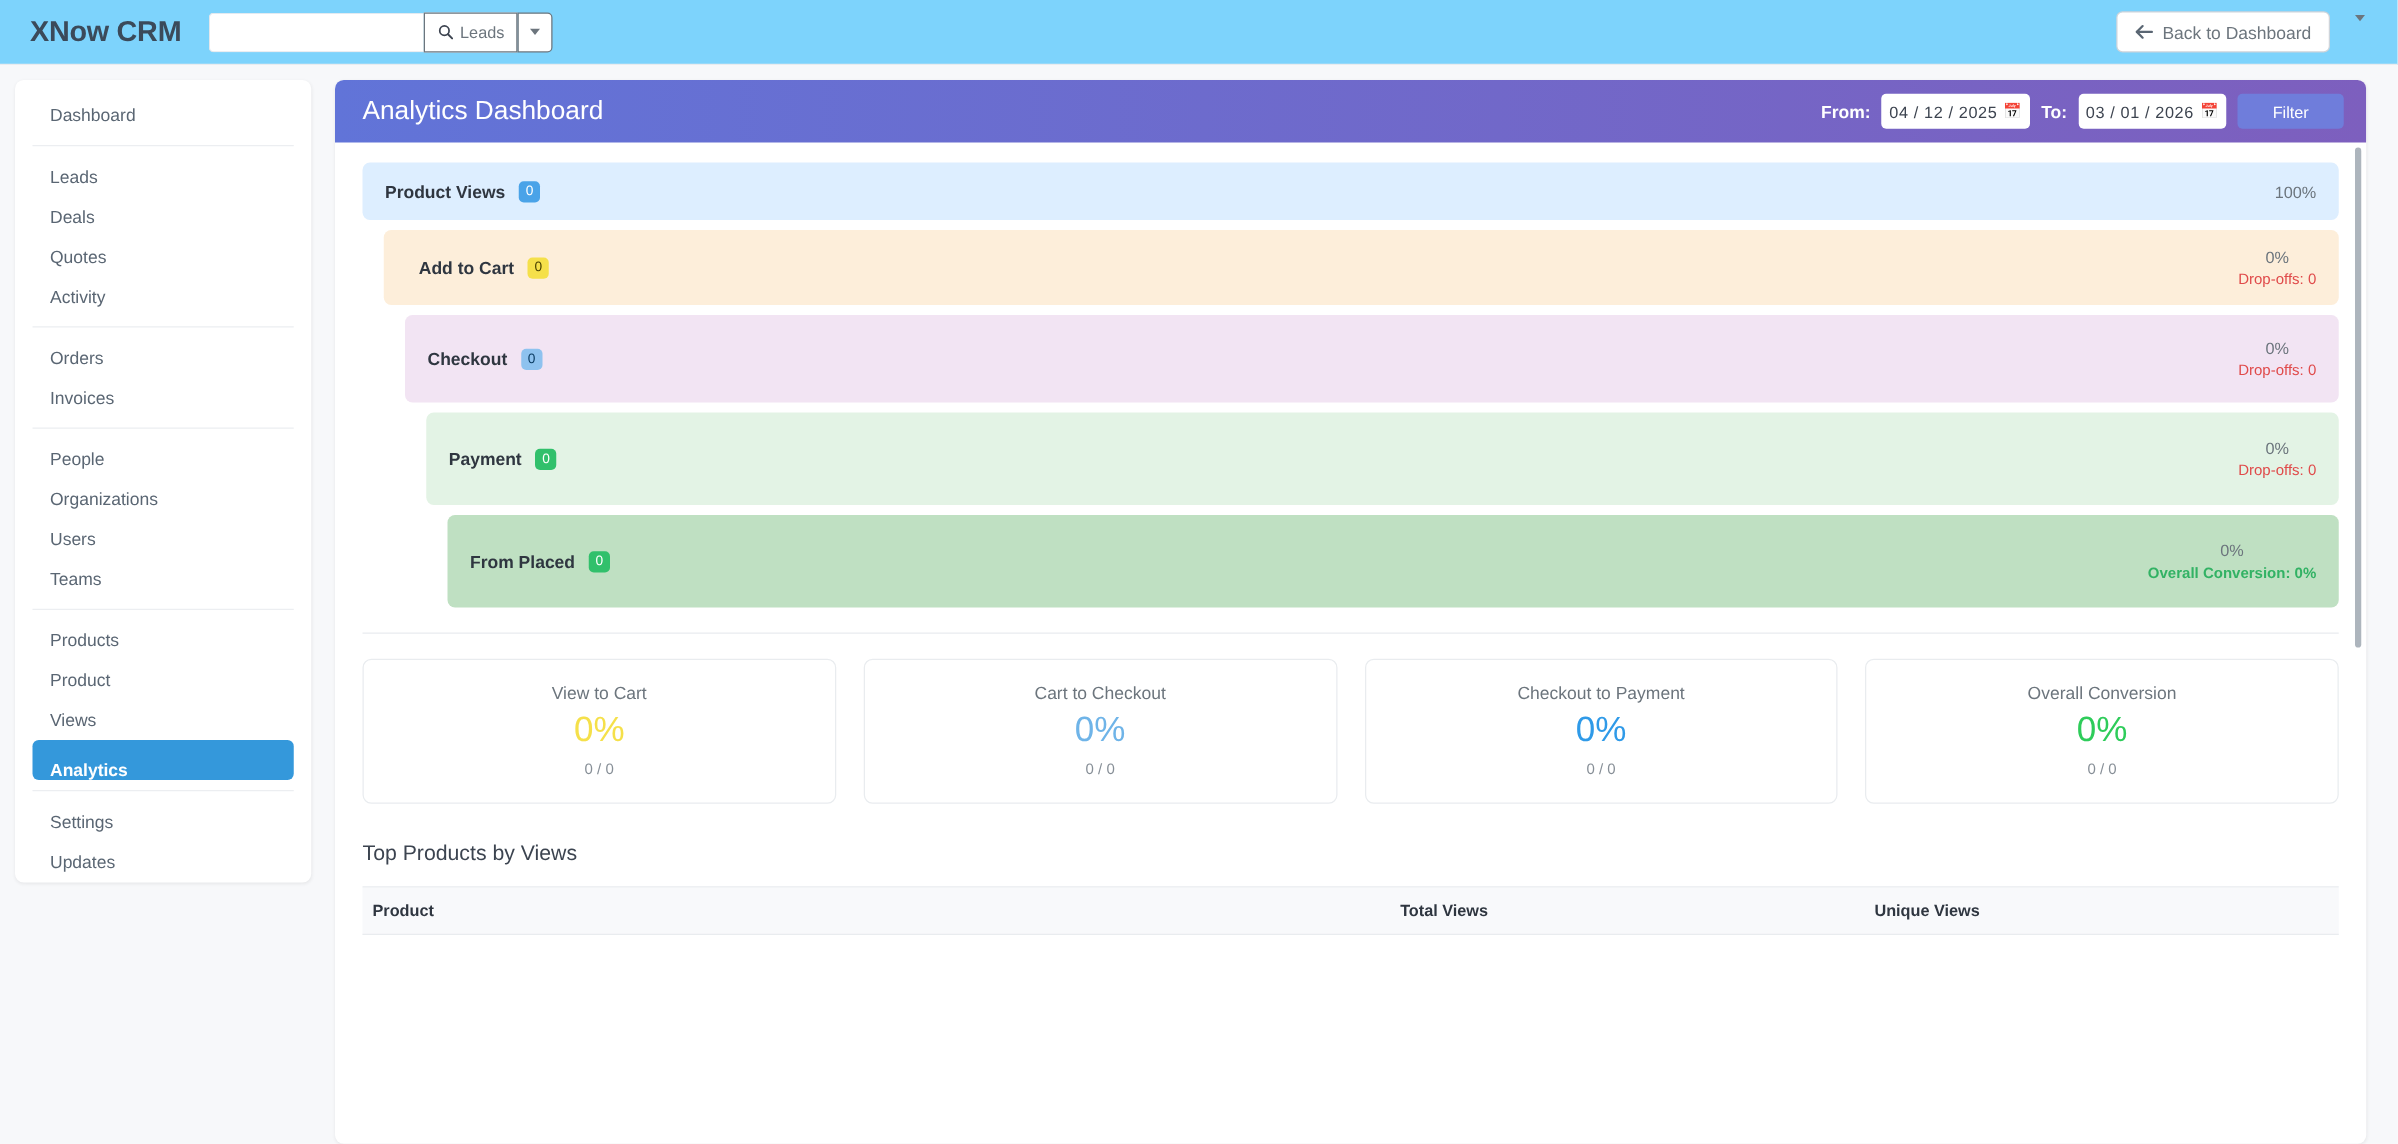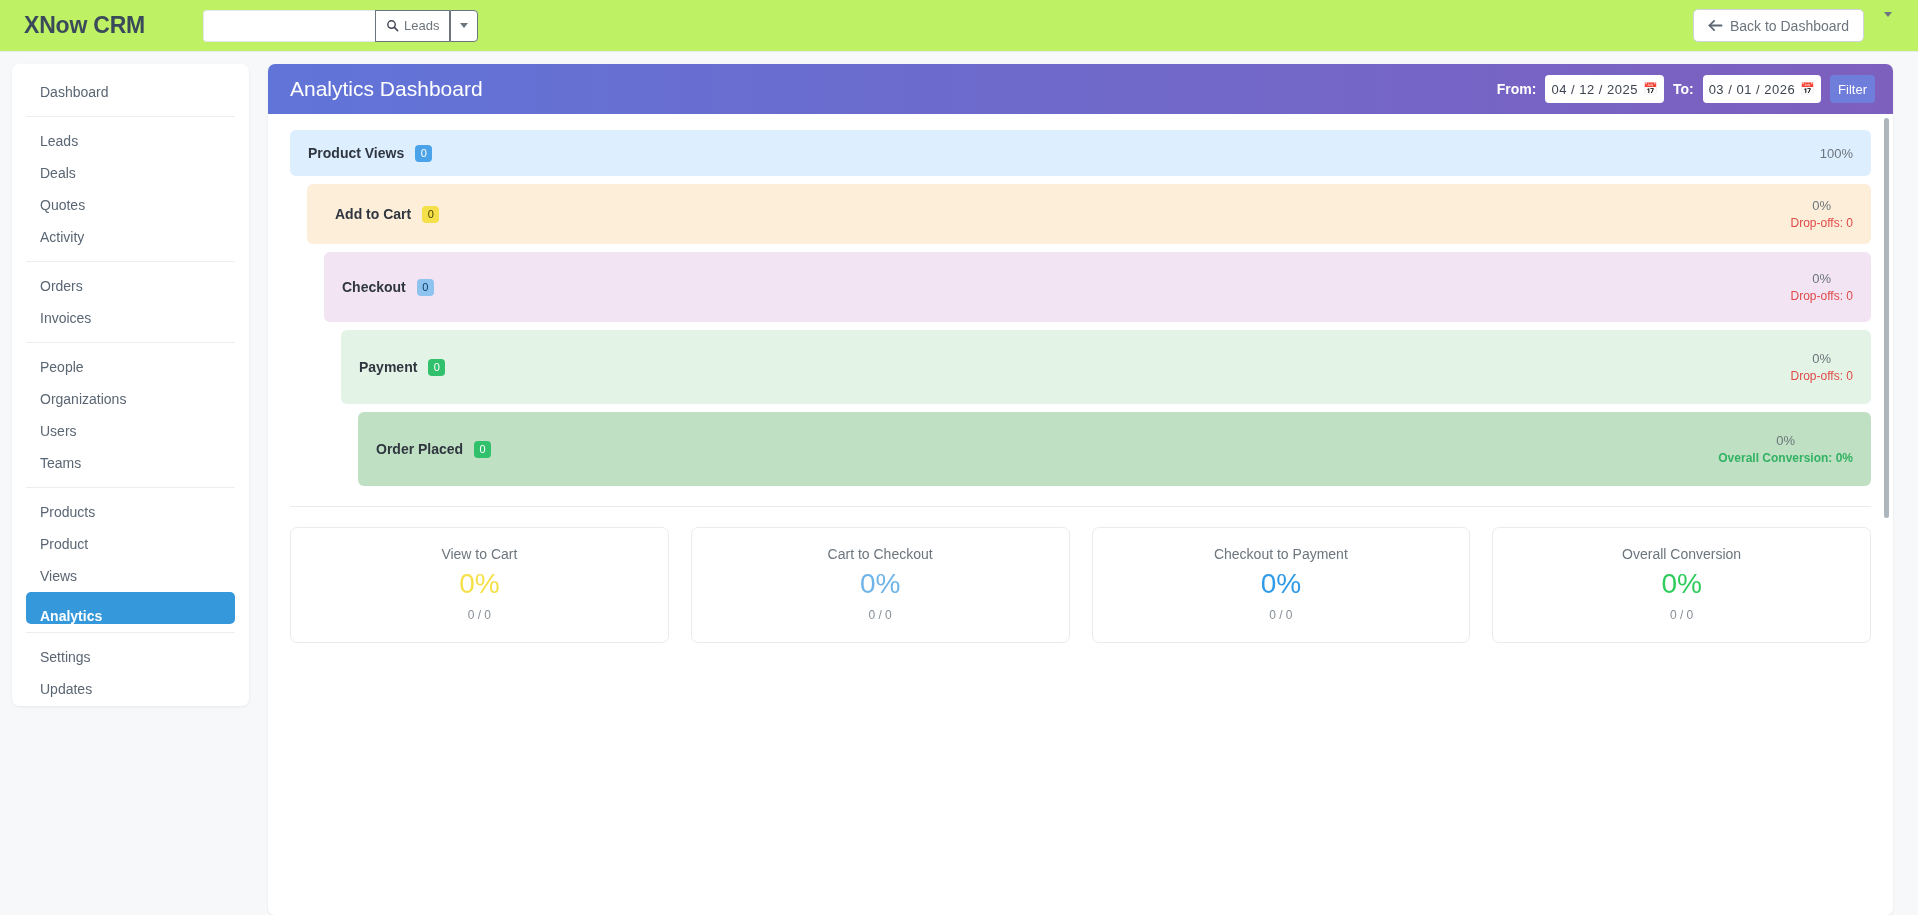--- a/index.html
+++ b/index.html
@@ -7,23 +7,23 @@
     width: 1918px; height: 915px;
     font-family: "Liberation Sans", sans-serif;
     background: #f7f8fa;
     overflow: hidden;
   }
 
   
   #topbar {
     position: absolute; top: 0; left: 0;
     width: 1918px; height: 52px;
-    background: #bef264;
+    background: #7dd3fc;
     border-bottom: 1px solid #e9ecef;
-    display: flex; align-items: center; gap: 36px;
+    display: flex; align-items: center;
   }
   #brand {
     margin-left: 24px;
     font-size: 23px;
     font-weight: 600;
     color: #3b4a5a;
     letter-spacing: -0.2px;
   }
   #search-wrap {
     margin-left: 22px;
@@ -155,21 +155,21 @@
   }
   .date-field .dtxt { letter-spacing: .5px; }
   .cal-ico { font-size: 12px; color: #555; line-height: 1; }
   #filter-btn {
     height: 28px;
     background: #6f7ddb;
     border: none;
     border-radius: 4px;
     color: #fff;
     font-size: 13px;
-    padding: 0 8px;
+    padding: 0 28px;
     cursor: pointer;
     font-family: "Liberation Sans", sans-serif;
   }
 
   
   #body-content { padding: 16px 22px 0 22px; }
   .section-title {
     font-size: 17px; color: #3c4450; font-weight: 400;
     margin-bottom: 16px;
   }
@@ -396,21 +396,21 @@
             <span class="fl-name">Payment</span>
             <span class="badge" style="background: rgb(49, 192, 107); color: rgb(255, 255, 255);">0</span>
           </div>
           <div class="fl-right">
             <span class="fl-pct">0%</span>
             <span class="fl-sub">Drop-offs: 0</span>
           </div>
         </div>
         <div class="funnel-row" style="background: rgb(191, 224, 194); margin-left: 68px; width: 1513px; height: 74px;">
           <div class="fl-left">
-            <span class="fl-name">Order Placed</span>
+            <span class="fl-name">From Placed</span>
             <span class="badge" style="background: rgb(49, 192, 107); color: rgb(255, 255, 255);">0</span>
           </div>
           <div class="fl-right">
             <span class="fl-pct">0%</span>
             <span class="fl-sub ok">Overall Conversion: 0%</span>
           </div>
         </div>
       </div>
 
     <hr class="divider">
@@ -431,18 +431,31 @@
           <div class="stat-value" style="color: rgb(47, 154, 232);">0%</div>
           <div class="stat-sub">0 / 0</div>
         </div>
         <div class="stat-card">
           <div class="stat-label">Overall Conversion</div>
           <div class="stat-value" style="color: rgb(46, 204, 90);">0%</div>
           <div class="stat-sub">0 / 0</div>
         </div>
       </div>
 
+    <div id="table-section">
+      <div class="section-title">Top Products by Views</div>
+      <table class="tp">
+        <thead>
+            <tr id="tp-head">
+              <th style="width: 52%;">Product</th>
+              <th style="width: 24%;">Total Views</th>
+              <th style="width: 24%;">Unique Views</th>
+            </tr>
+          </thead>
+        <tbody id="tp-body"></tbody>
+      </table>
+    </div>
   </div>
 
   <div id="vscroll">
     <div id="vscroll-thumb"></div>
   </div>
 </div>
 
 </body></html>

